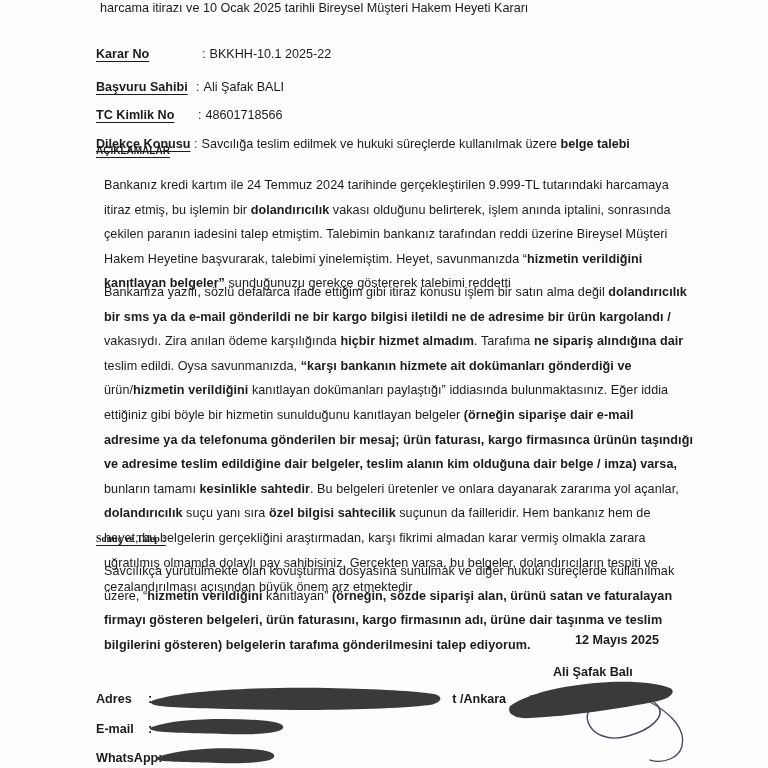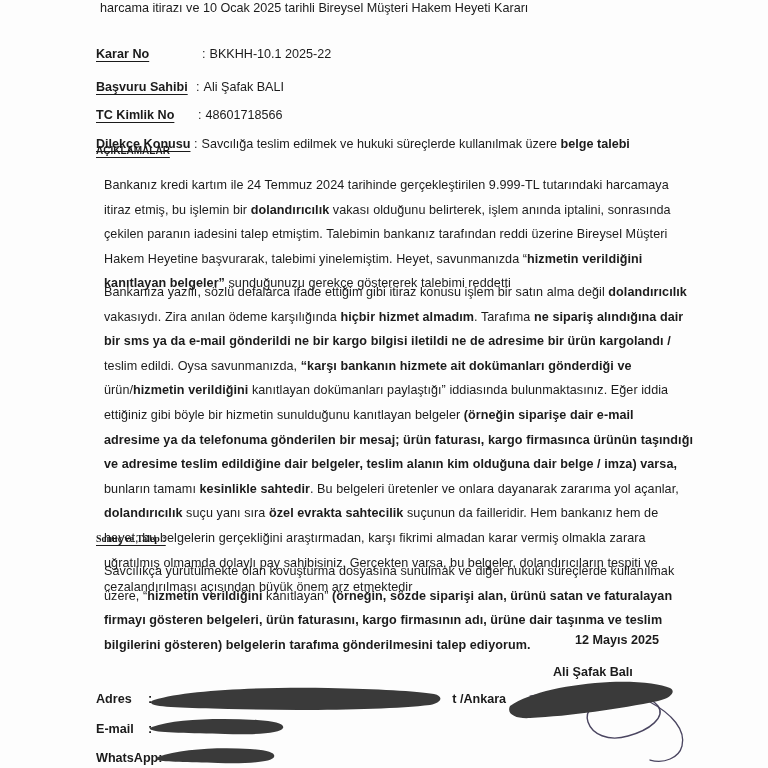--- a/index.html
+++ b/index.html
@@ -180,29 +180,29 @@
       <span class="ln">itiraz etmiş, bu işlemin bir <b>dolandırıcılık</b> vakası olduğunu belirterek, işlem anında iptalini, sonrasında</span>
       <span class="ln">çekilen paranın iadesini talep etmiştim. Talebimin bankanız tarafından reddi üzerine Bireysel Müşteri</span>
       <span class="ln">Hakem Heyetine başvurarak, talebimi yinelemiştim. Heyet, savunmanızda “<b>hizmetin verildiğini</b></span>
       <span class="ln"><b>kanıtlayan belgeler”</b> sunduğunuzu gerekçe göstererek talebimi reddetti</span>
     </p>
   </div>
 
   <div class="body-block" style="top:272px;">
     <p class="para">
       <span class="ln">Bankanıza yazılı, sözlü defalarca ifade ettiğim gibi itiraz konusu işlem bir satın alma değil <b>dolandırıcılık</b></span>
+      <span class="ln"><b>bir sms ya da e-mail gönderildi ne bir kargo bilgisi iletildi ne de adresime bir ürün kargolandı /</b></span>
       <span class="ln">vakasıydı. Zira anılan ödeme karşılığında <b>hiçbir hizmet almadım</b>. Tarafıma <b>ne sipariş alındığına dair</b></span>
-      <span class="ln"><b>bir sms ya da e-mail gönderildi ne bir kargo bilgisi iletildi ne de adresime bir ürün kargolandı /</b></span>
       <span class="ln">teslim edildi. Oysa savunmanızda, <b>“karşı bankanın hizmete ait dokümanları gönderdiği ve</b></span>
       <span class="ln">ürün/<b>hizmetin verildiğini</b> kanıtlayan dokümanları paylaştığı” iddiasında bulunmaktasınız. Eğer iddia</span>
       <span class="ln">ettiğiniz gibi böyle bir hizmetin sunulduğunu kanıtlayan belgeler <b>(örneğin siparişe dair e-mail</b></span>
       <span class="ln"><b>adresime ya da telefonuma gönderilen bir mesaj; ürün faturası, kargo firmasınca ürünün taşındığı</b></span>
       <span class="ln"><b>ve adresime teslim edildiğine dair belgeler, teslim alanın kim olduğuna dair belge / imza) varsa,</b></span>
       <span class="ln">bunların tamamı <b>kesinlikle sahtedir</b>. Bu belgeleri üretenler ve onlara dayanarak zararıma yol açanlar,</span>
-      <span class="ln"><b>dolandırıcılık</b> suçu yanı sıra <b>özel evrakta sahtecilik</b> suçunun da failleridir. Hem bankanız hem de</span>
+      <span class="ln"><b>dolandırıcılık</b> suçu yanı sıra <b>özel bilgisi sahtecilik</b> suçunun da failleridir. Hem bankanız hem de</span>
       <span class="ln">heyet, bu belgelerin gerçekliğini araştırmadan, karşı fikrimi almadan karar vermiş olmakla zarara</span>
       <span class="ln">uğratılmış olmamda dolaylı pay sahibisiniz. Gerçekten varsa, bu belgeler, dolandırıcıların tespiti ve</span>
       <span class="ln">cezalandırılması açısından büyük önem arz etmektedir</span>
     </p>
   </div>
 
   <div class="section-head" style="top:533px;font-family:Liberation Serif, serif;">Sonuç ve Talep :</div>
 
   <div class="body-block" style="top:551px;">
     <p class="para">

